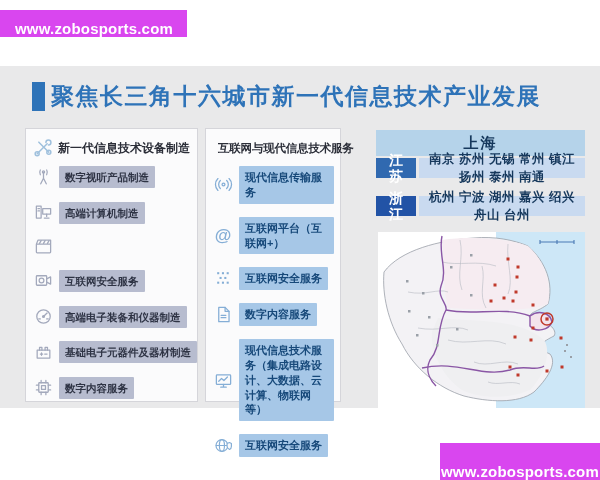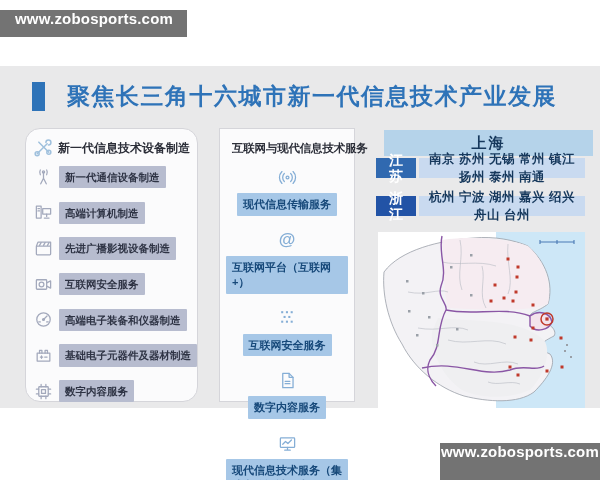--- a/index.html
+++ b/index.html
@@ -1,53 +1,53 @@
 <!DOCTYPE html>
 <html><head>
 <meta charset="utf-8">
 <style>
   html,body { margin:0; padding:0; }
   body {
     width:600px; height:480px; position:relative; overflow:hidden;
     background:#ffffff; font-family:"Liberation Sans", sans-serif;
   }
   .banner {
-    position:absolute; background:#737373; color:#fff;
-    font-weight:bold; font-size:15px; display:flex; align-items:flex-start;
+    position:absolute; background:#d946ef; color:#fff;
+    font-weight:bold; font-size:15px; display:flex; align-items:flex-end;
     letter-spacing:0.2px;
   }
   .banner.top { left:0; top:10px; width:172px; height:27px; padding-left:15px; }
   .banner.bottom { right:0; top:443px; width:160px; height:37px; justify-content:center; }
 
   .card { position:absolute; left:0; top:66px; width:600px; height:342px; background:#e9e9ea; }
 
-  .title-row { position:absolute; left:32px; top:15px; display:flex; align-items:center; gap:22px; }
+  .title-row { position:absolute; left:32px; top:15px; display:flex; align-items:center; gap:6px; }
   .bullet { width:13px; height:29px; background:#2e73b8; flex:0 0 13px; }
   h1 { margin:0; font-size:23px; font-weight:bold; color:#2e73b8; letter-spacing:1.5px; white-space:nowrap; }
 
   .panel { position:absolute; background:#fbfbfc; border:1px solid #d5d5da; box-sizing:border-box; padding:7px 5px 0 5px; }
-  .panel.left { left:25px; top:62px; width:173px; height:274px;border-radius:15px; }
-  .panel.mid  { left:219px; top:62px; width:136px; height:274px; }
+  .panel.left { left:25px; top:62px; width:173px; height:274px; }
+  .panel.mid  { left:205px; top:62px; width:136px; height:274px; }
 
   .panel-header { display:flex; align-items:center; gap:5px; font-weight:bold; color:#2b2e38; padding:2px 2px 8px 2px; white-space:nowrap; }
   .panel.left .panel-header { font-size:12px; }
   .panel.mid  .panel-header { font-size:11.5px; letter-spacing:-0.2px; }
 
   .item { display:flex; align-items:center; gap:5px; margin:0 1px 12px 1px; }
   .ico { flex:0 0 22px; width:22px; display:flex; justify-content:center; align-items:center; }
   .chip { font-weight:bold; padding:4px 6px; line-height:1.35; border-radius:1px; }
   .panel.left .chip { background:#b7bccf; color:#2e3344; font-size:10.5px; white-space:nowrap; }
   .panel.mid  .chip { background:#a6c7e7; color:#17497a; font-size:11px; }
-  .panel.mid .item { margin-bottom:13px;flex-direction:column; }
+  .panel.mid .item { margin-bottom:13px; }
   .panel.left .item { margin-bottom:13.5px; }
 
   .sh-bar {
     position:absolute; left:376px; top:64px; width:209px; height:26px;
     background:#b5d3ea; color:#16385c; font-weight:bold; font-size:15px;
-    display:flex; align-items:center; justify-content:center; letter-spacing:2px;margin-left:8px;
+    display:flex; align-items:center; justify-content:center; letter-spacing:2px;
   }
   .prov-row { position:absolute; left:376px; width:209px; height:20px; display:flex; gap:3px; }
   .prov-row.r1 { top:92px; }
   .prov-row.r2 { top:130px; }
   .prov-label {
     flex:0 0 40px; color:#fff; font-weight:bold; font-size:14px; line-height:1.15;
     display:flex; align-items:center; justify-content:center; text-align:center;
   }
   .prov-label span { display:block; width:15px; word-break:break-all; }
   .prov-row.r1 .prov-label { background:#3069b0; }
@@ -91,21 +91,21 @@
     </div>
 
     <div class="item">
       <span class="ico">
         <svg class="icon-svg gray-ico" width="19" height="19" viewBox="0 0 24 24" stroke-width="1.6">
           <path d="M12 6 v8 M8.5 20 L12 13 L15.5 20"></path>
             <circle cx="12" cy="5" r="1.4"></circle>
           <path d="M8 2.5 a6 6 0 0 0 0 6 M16 2.5 a6 6 0 0 1 0 6"></path>
         </svg>
         </span>
-      <span class="chip">新一代通信设备制造</span>
+      <span class="chip">数字视听产品制造</span>
     </div>
 
     <div class="item">
       <span class="ico">
         <svg class="icon-svg gray-ico" width="19" height="19" viewBox="0 0 24 24" stroke-width="1.6">
           <rect x="3" y="4" width="6" height="15"></rect>
             <path d="M5 7 h2 M5 10 h2"></path>
           <rect x="11" y="7" width="10" height="7"></rect>
             <path d="M16 14 v3 M13 19 h6"></path>
         </svg>
@@ -114,21 +114,20 @@
     </div>
 
     <div class="item">
       <span class="ico">
         <svg class="icon-svg gray-ico" width="19" height="19" viewBox="0 0 24 24" stroke-width="1.6">
           <rect x="3" y="9" width="18" height="11" rx="1"></rect>
           <path d="M3 9 L5 4 L21 4 L21 9"></path>
             <path d="M7 8 L9 4.5 M12 8 L14 4.5 M17 8 L19 4.5"></path>
         </svg>
         </span>
-      <span class="chip">先进广播影视设备制造</span>
     </div>
 
     <div class="item">
       <span class="ico">
         <svg class="icon-svg gray-ico" width="19" height="19" viewBox="0 0 24 24" stroke-width="1.6">
           <rect x="3" y="6" width="13" height="12" rx="1"></rect>
             <circle cx="9.5" cy="12" r="3"></circle>
           <path d="M16 10 L21 7.5 V16.5 L16 14"></path>
         </svg>
         </span>

